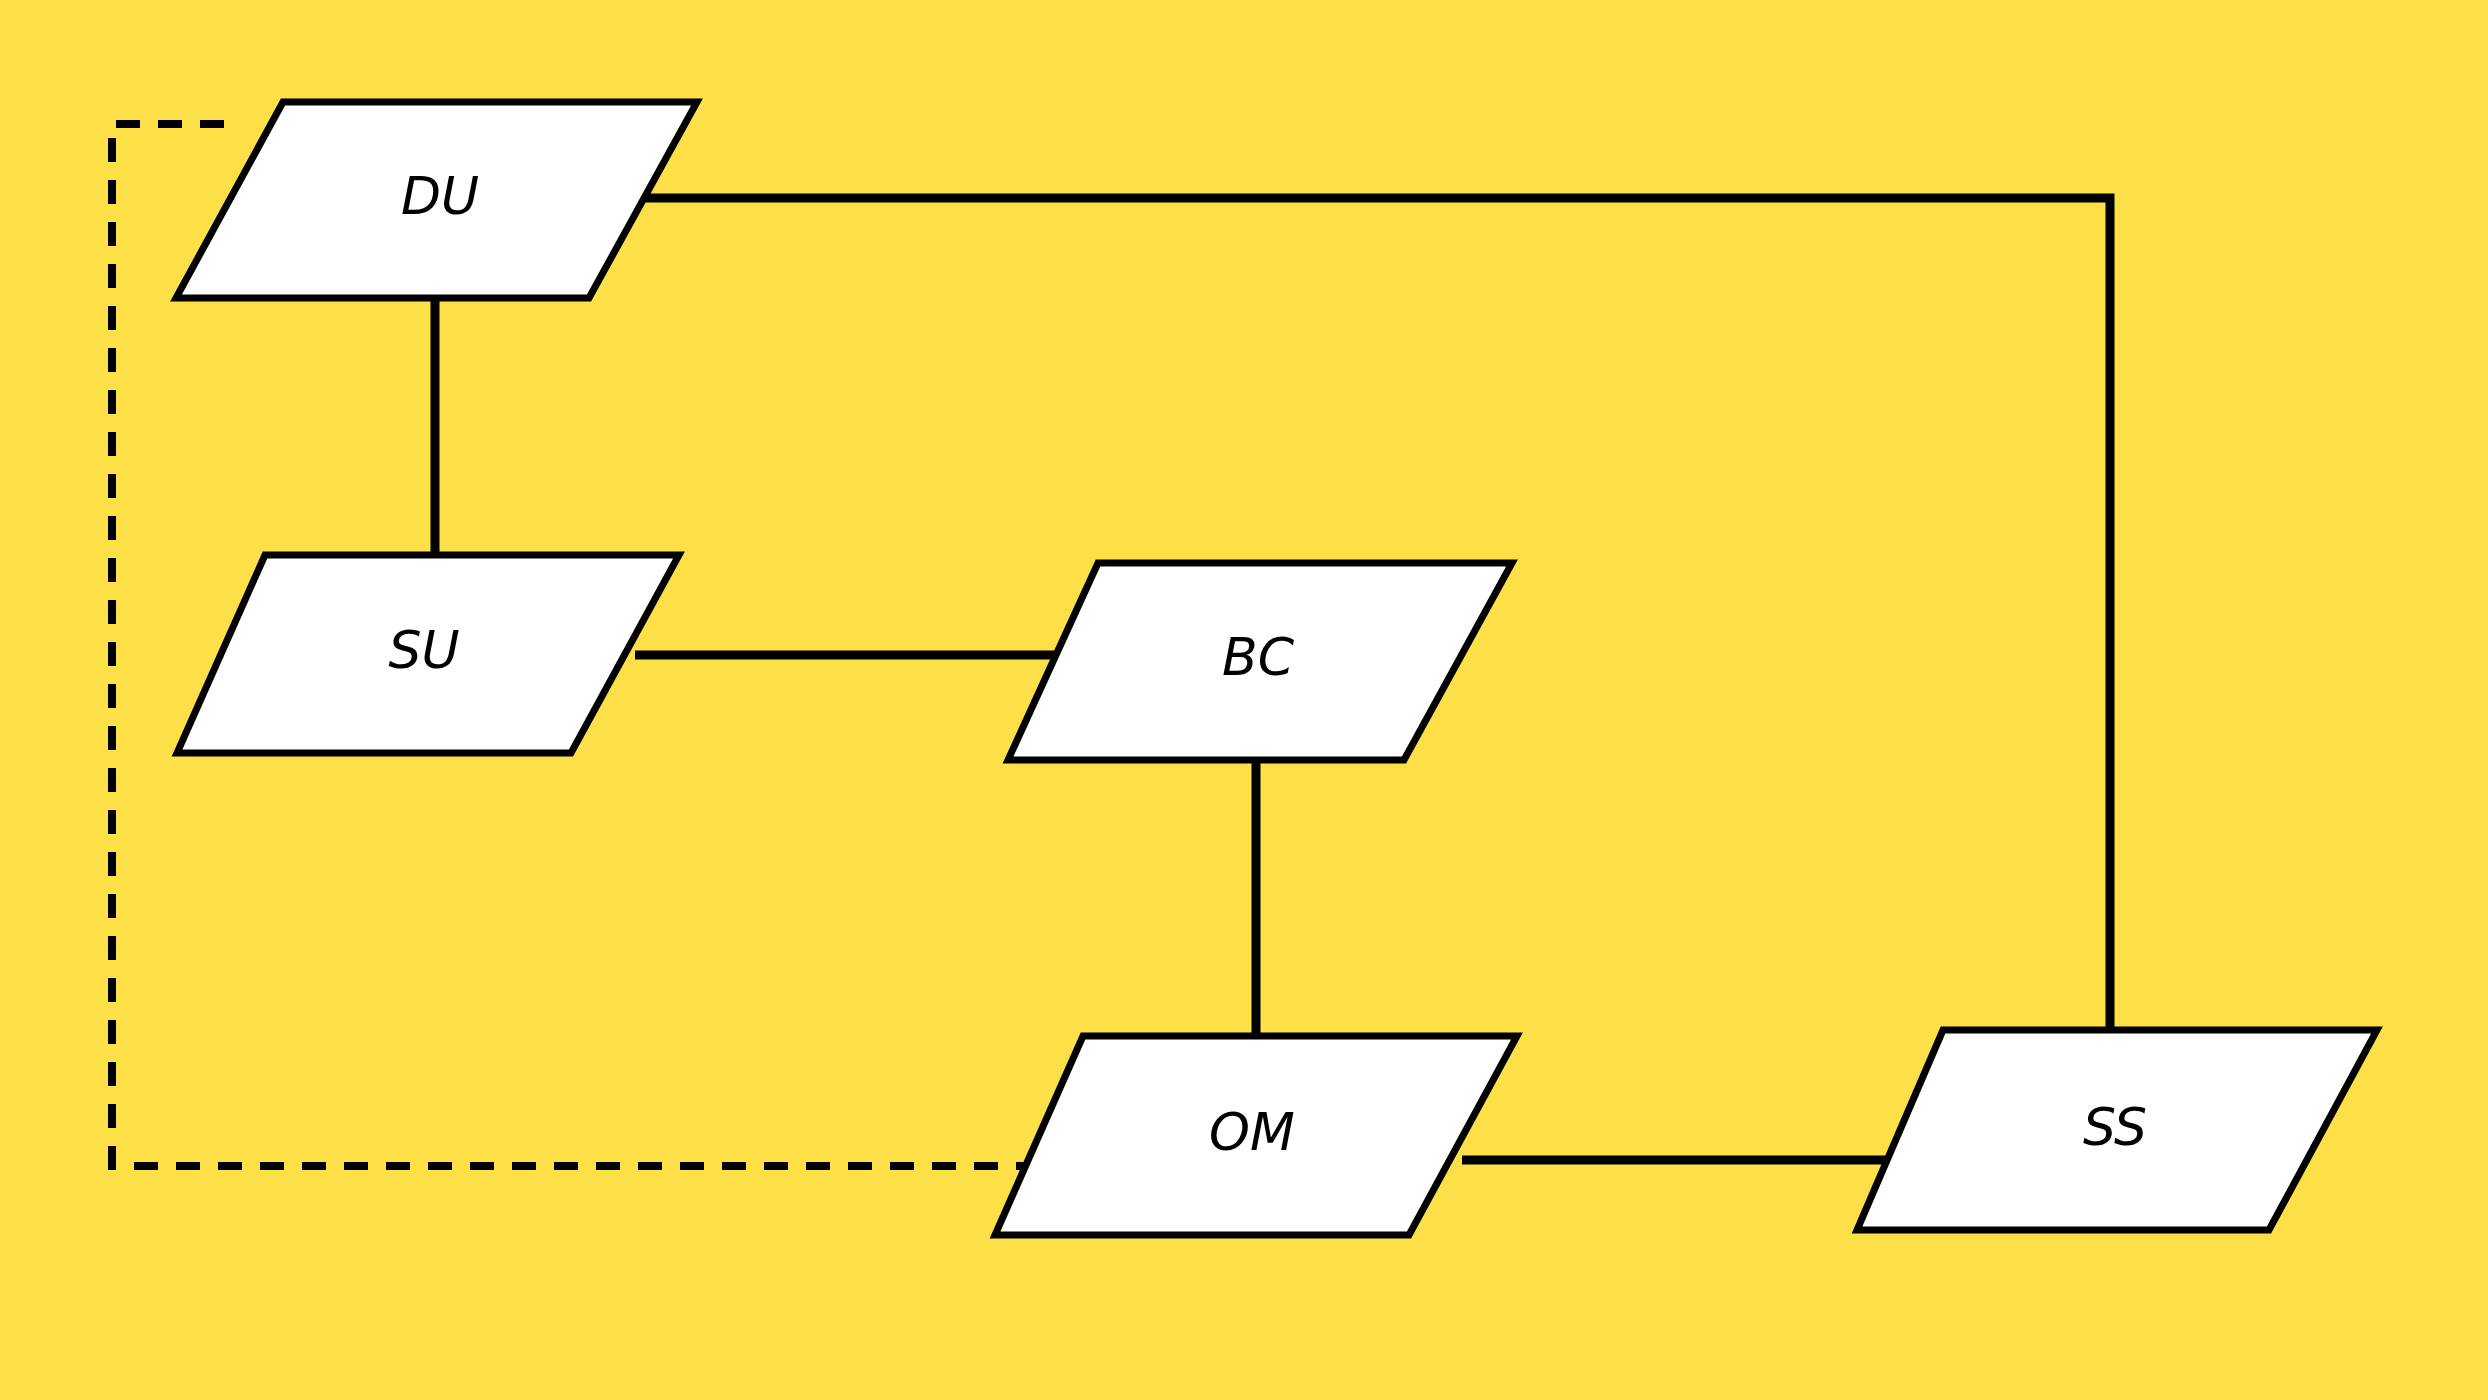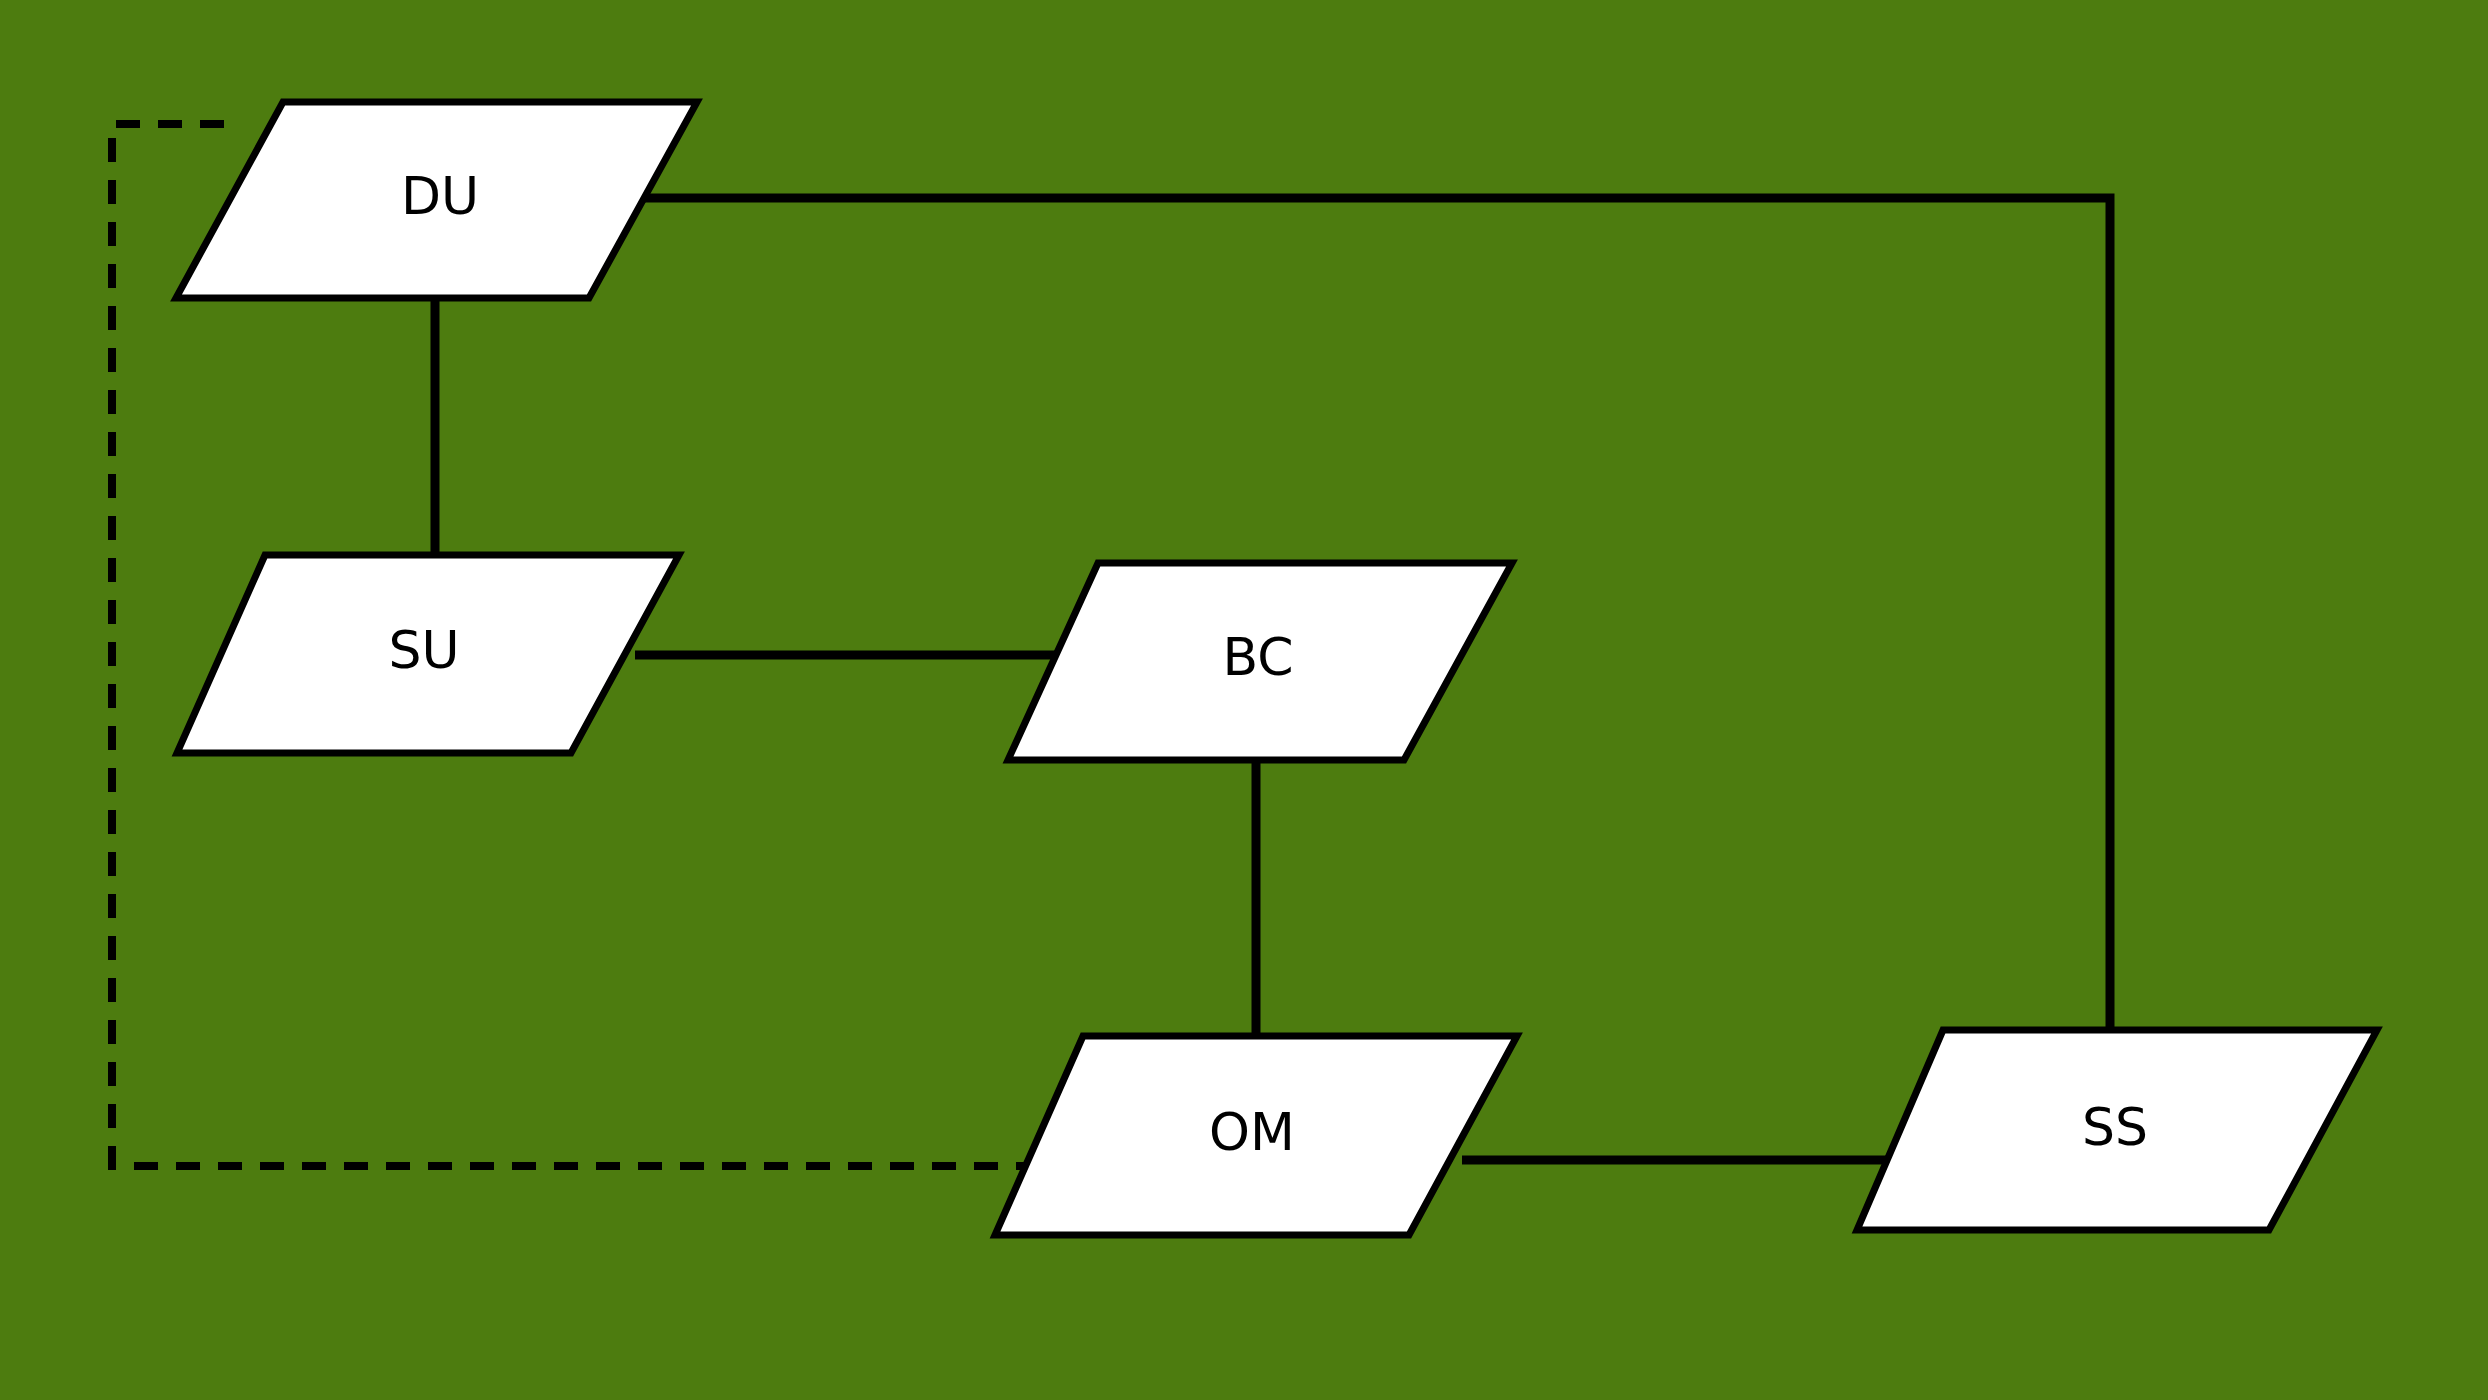--- a/index.html
+++ b/index.html
@@ -11,21 +11,22 @@
   body {
     width: 2488px;
     height: 1400px;
     overflow: hidden;
     font-family: "DejaVu Sans", "Liberation Sans", sans-serif;
   }
   #canvas-wrap {
     position: relative;
     width: 2488px;
     height: 1400px;
-    background: #4d7c0f;
+    background: #fde047;
+    font-style: italic;
   }
   #diagram-svg {
     display: block;
     width: 2488px;
     height: 1400px;
   }
   .node-shape {
     fill: #ffffff;
     stroke: #000000;
     stroke-width: 7;

